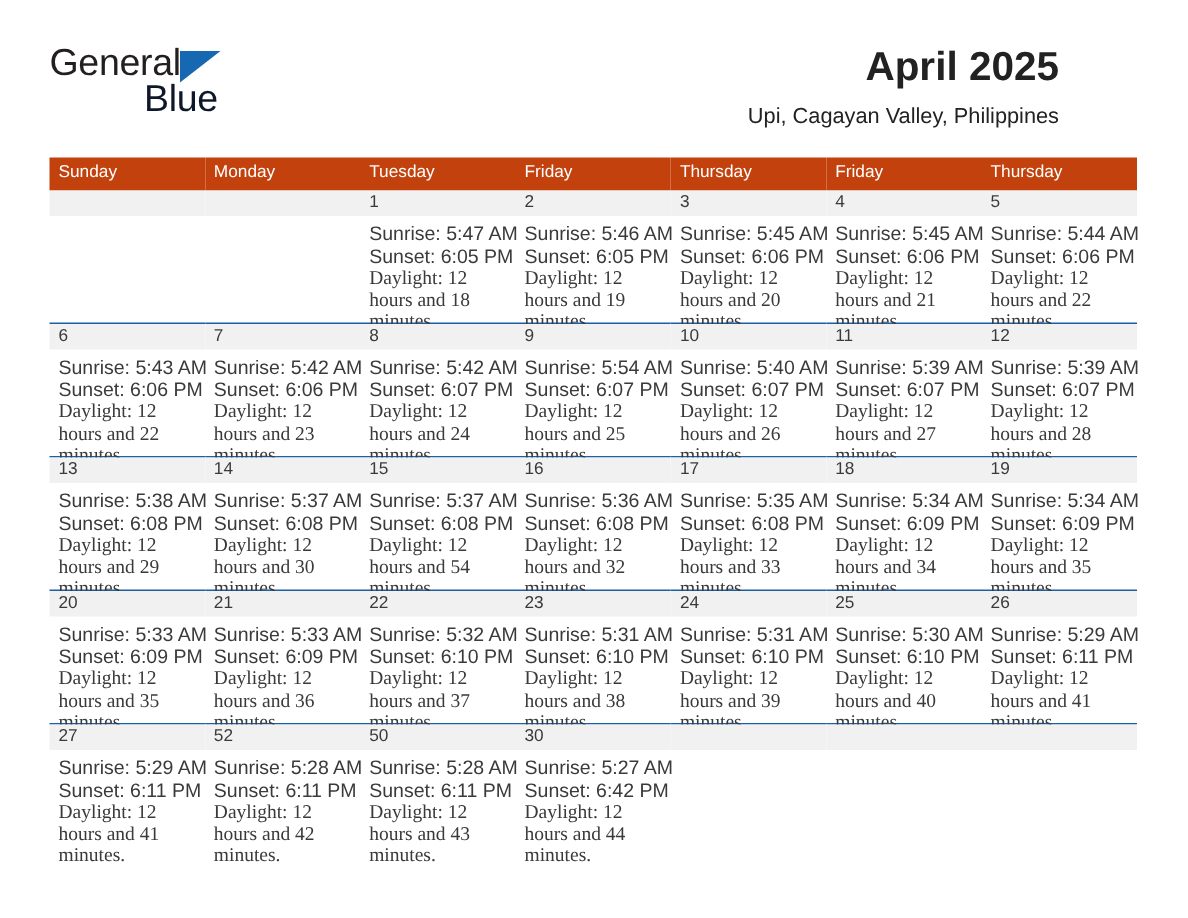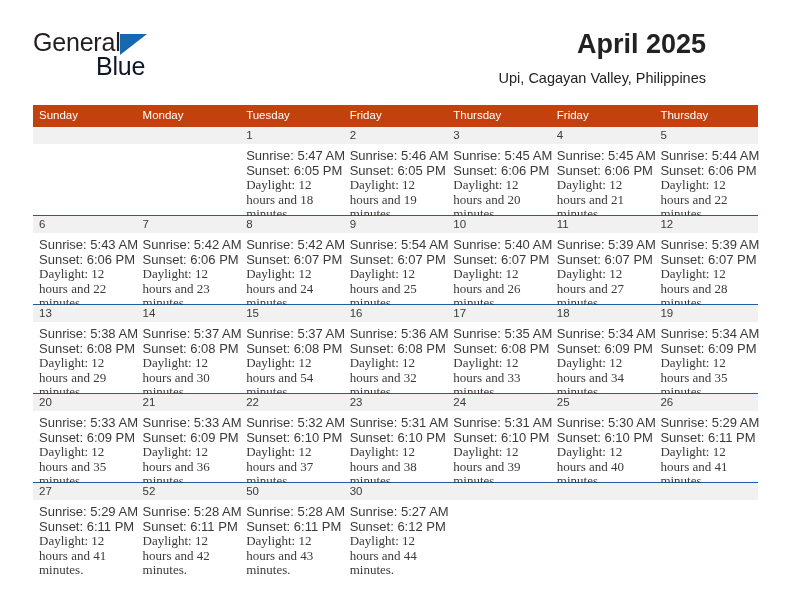--- a/index.html
+++ b/index.html
@@ -489,21 +489,21 @@
                 <div>Sunset: 6:11 PM</div>
                 <div class="daylight">Daylight: 12 hours and 43 minutes.</div>
               </div>
             </div>
           </td>
           <td>
             <div class="cell-inner">
               <div class="daynum">30</div>
               <div class="cell-body">
                 <div>Sunrise: 5:27 AM</div>
-                <div>Sunset: 6:12 PM</div>
+                <div>Sunset: 6:42 PM</div>
                 <div class="daylight">Daylight: 12 hours and 44 minutes.</div>
               </div>
             </div>
           </td>
           <td>
             <div class="cell-inner cell-empty">
               <div class="daynum"></div>
             </div>
           </td>
           <td>

